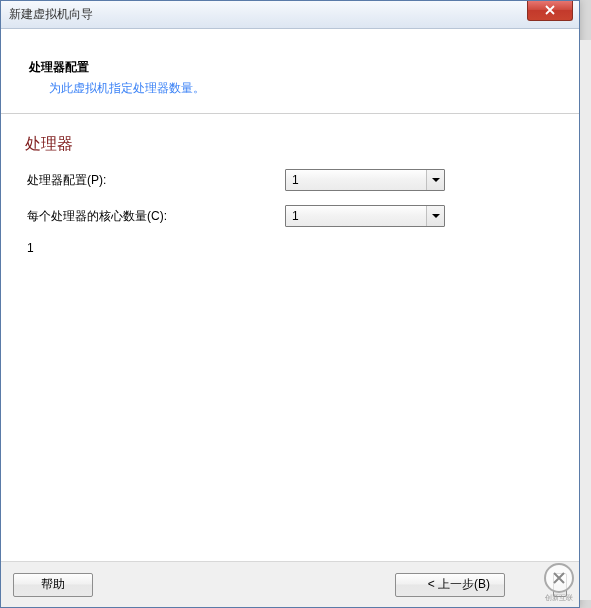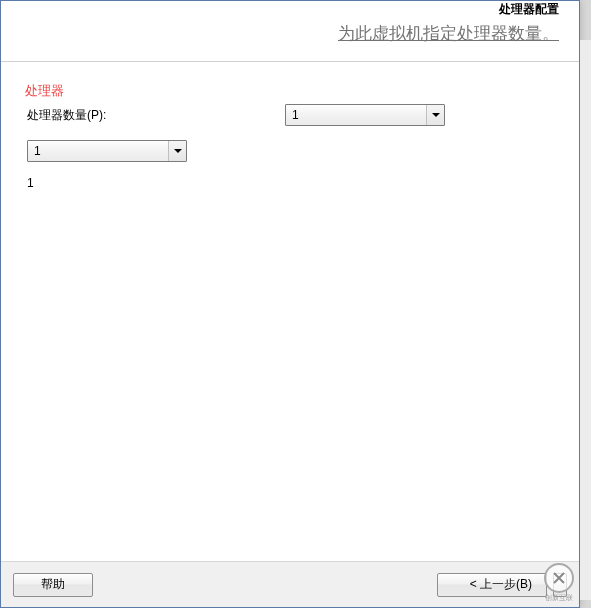--- a/index.html
+++ b/index.html
@@ -51,45 +51,43 @@
       margin-right: 6px;
       margin-top: -8px;
       cursor: pointer;
     }
     .close-btn svg {
       width: 12px;
       height: 10px;
     }
     .header-panel {
       background: #fff;
-      padding: 0 20px 16px 28px;
+      padding: 30px 20px 16px 28px;
       border-bottom: 1px solid #d0d0d0;
-      text-align: right;
     }
     .header-title {
       font-weight: bold;
       font-size: 12px;
       color: #000;
       margin-bottom: 4px;
     }
     .header-subtitle {
-      font-size: 17px;
-      color: #737373;
+      font-size: 12px;
+      color: #3b82f6;
       padding-left: 20px;
-      text-decoration: underline;
     }
     .content {
       padding: 20px 24px;
       background: #fff;
       height: 440px;
     }
     .group-label {
-      font-size: 13px;
-      color: #ef4444;
-      margin-bottom: 4px;
+      font-size: 16px;
+      color: #7f1d1d;
+      margin-bottom: 14px;
     }
     .form-row {
       display: flex;
       align-items: center;
       margin-bottom: 14px;
       padding-left: 2px;
     }
     .form-label {
       width: 258px;
       font-size: 12px;
@@ -140,20 +138,21 @@
       position: absolute;
       bottom: 0;
       left: 0;
       right: 0;
       height: 46px;
       background: #f0f0f0;
       border-top: 1px solid #d8d8d8;
       display: flex;
       align-items: center;
       padding: 0 12px;
+      gap: 42px;
     }
     .btn {
       height: 24px;
       background: linear-gradient(to bottom, #fefefe 0%, #f1f1f1 45%, #e7e7e7 50%, #eaeaea 100%);
       border: 1px solid #8e8e8e;
       font-size: 12px;
       padding: 0 14px;
       cursor: pointer;
       font-family: inherit;
       border-radius: 2px;
@@ -212,40 +211,49 @@
       display: flex;
       align-items: center;
       justify-content: center;
       background: rgba(255,255,255,0.7);
     }
   </style>
 </head>
 <body>
 
 <div class="window">
+  <div class="titlebar">
+    <span class="titlebar-title">新建虚拟机向导</span>
+    <div class="close-btn">
+      <svg viewBox="0 0 10 10">
+        <path d="M1 1 L9 9 M9 1 L1 9" stroke="#fff" stroke-width="1.8" fill="none"></path>
+      </svg>
+    </div>
+  </div>
 
   <div class="header-panel">
     <div class="header-title">处理器配置</div>
     <div class="header-subtitle">为此虚拟机指定处理器数量。</div>
   </div>
 
   <div class="content">
     <div class="group-label">处理器</div>
 
     <div class="form-row">
-      <div class="form-label">处理器数量(P):</div>
+      <div class="form-label">处理器配置(P):</div>
       <div class="select-wrap">
         <div class="select">
           <span>1</span>
         </div>
         <div class="select-arrow"></div>
       </div>
     </div>
 
     <div class="form-row">
+      <div class="form-label">每个处理器的核心数量(C):</div>
       <div class="select-wrap">
         <div class="select">
           <span>1</span>
         </div>
         <div class="select-arrow"></div>
       </div>
     </div>
 
     <div class="form-row">
       <div class="static-value">1</div>

